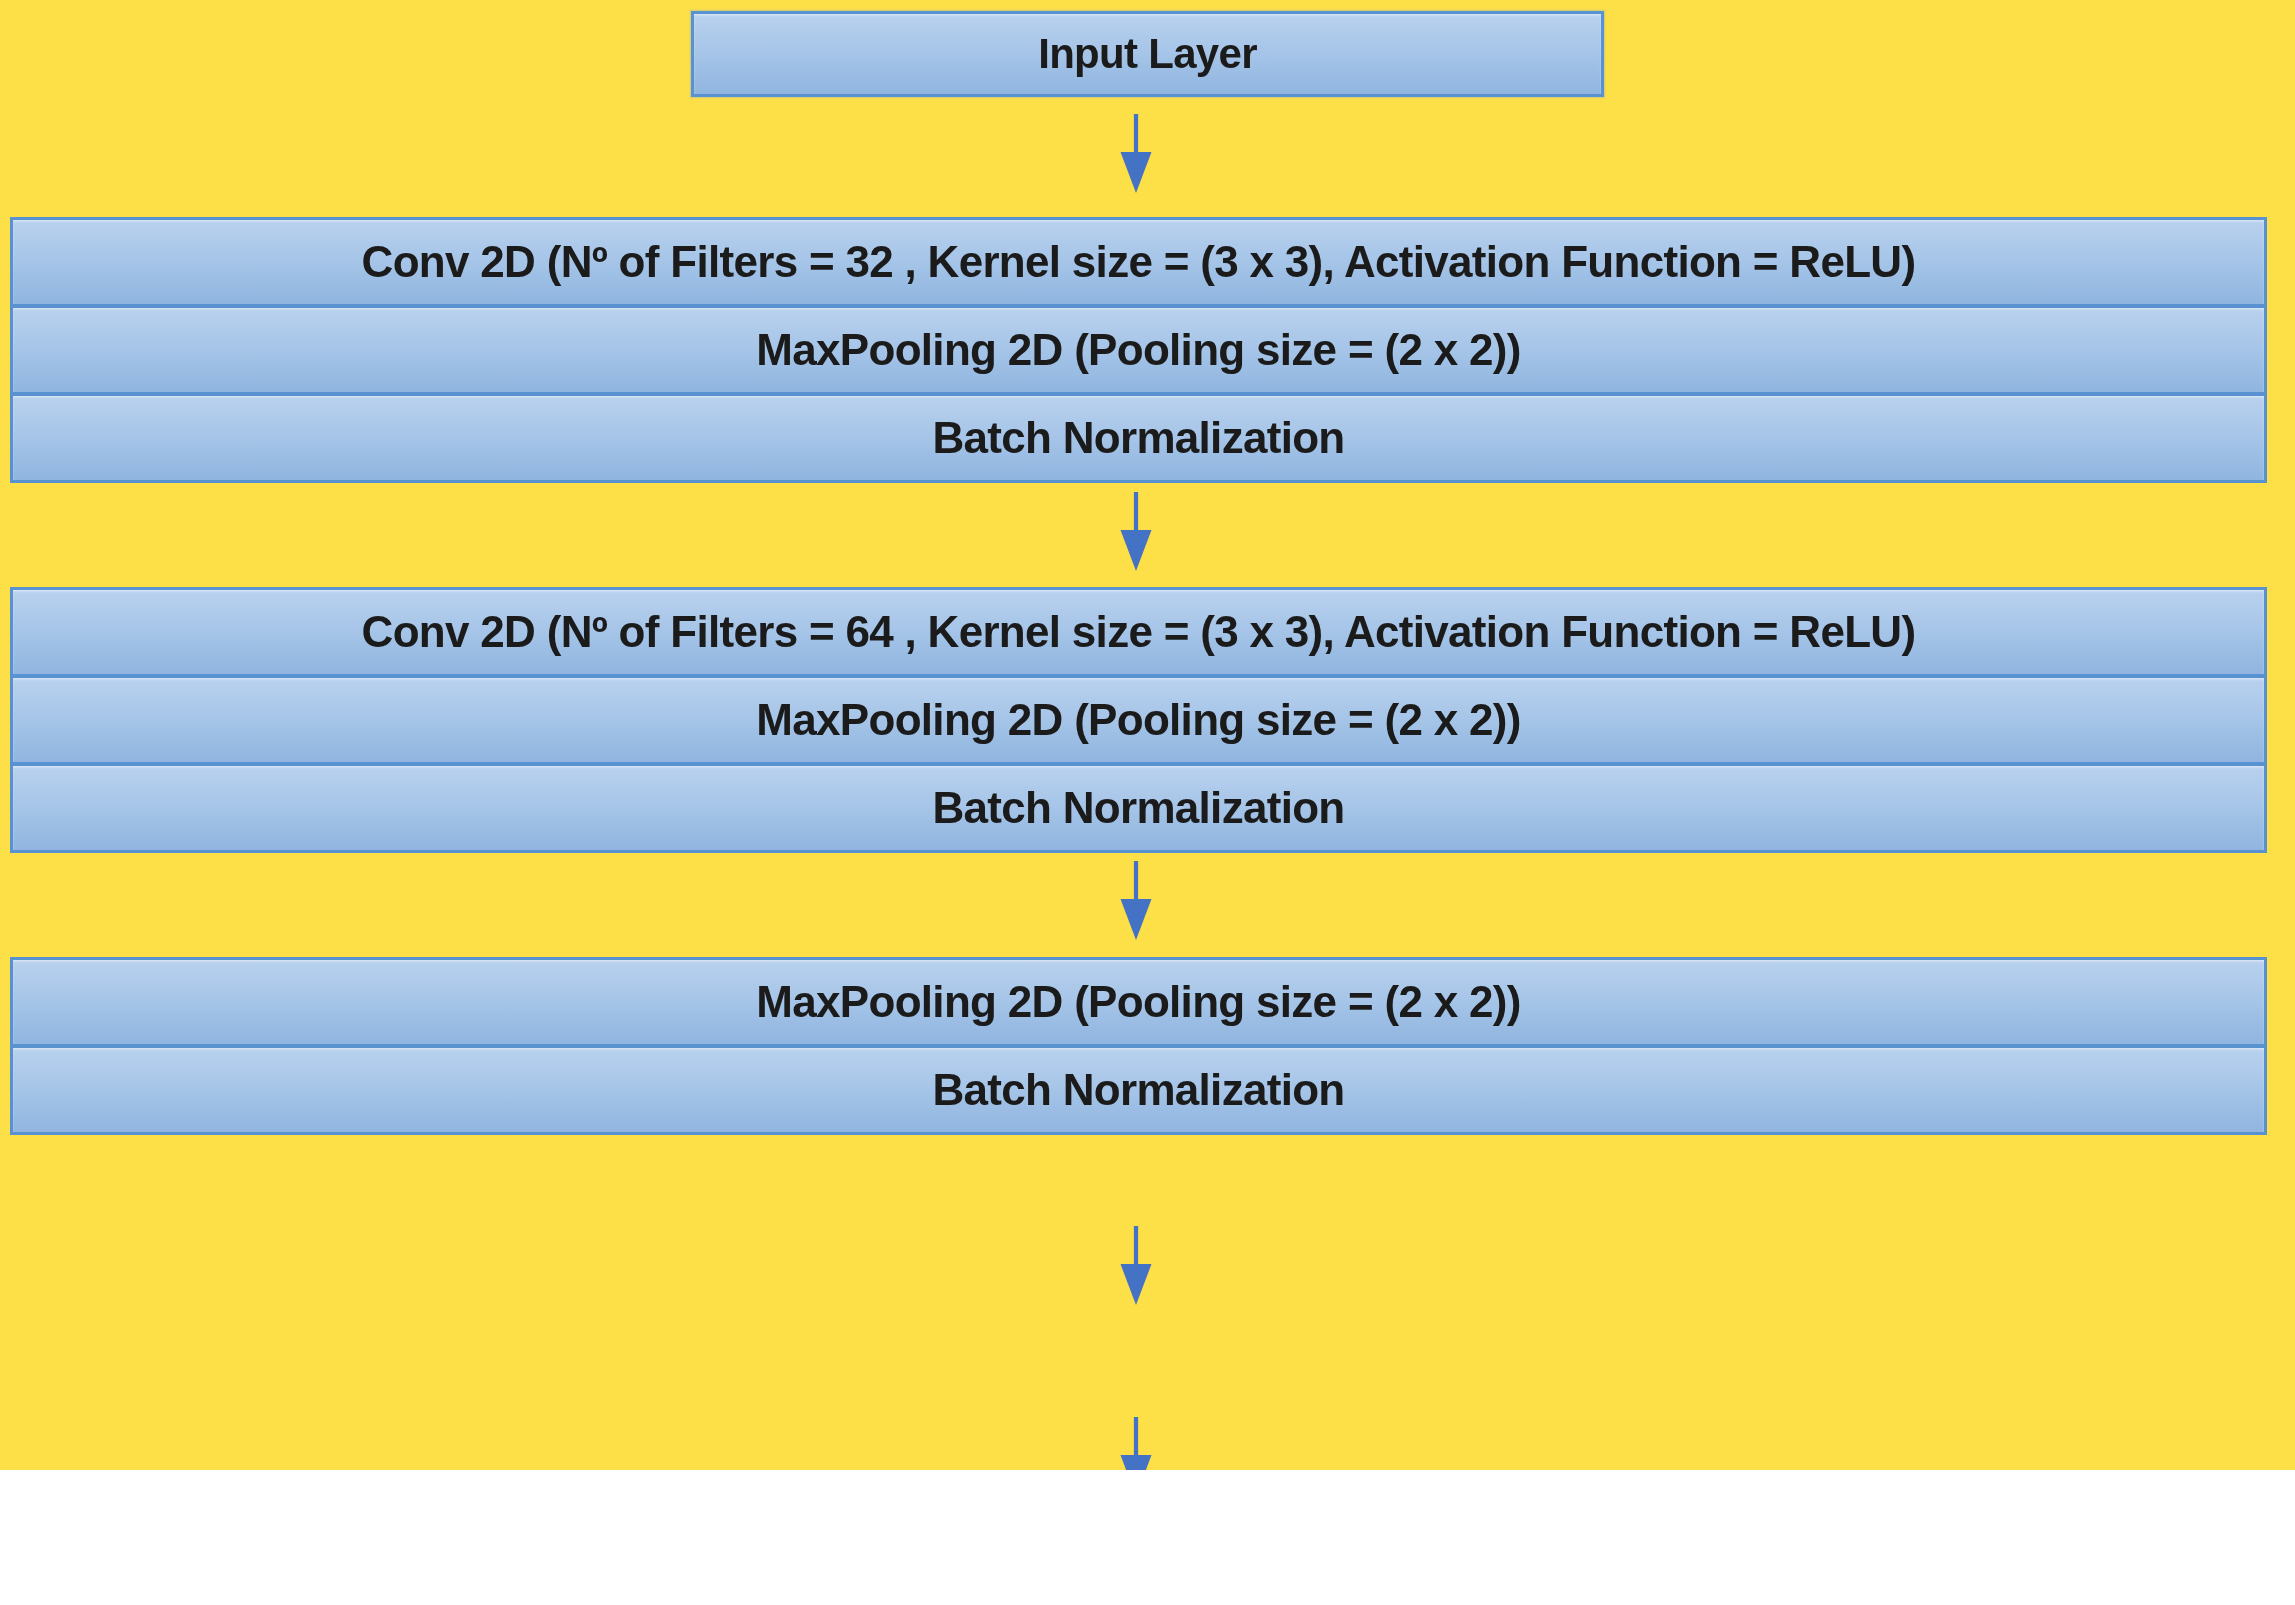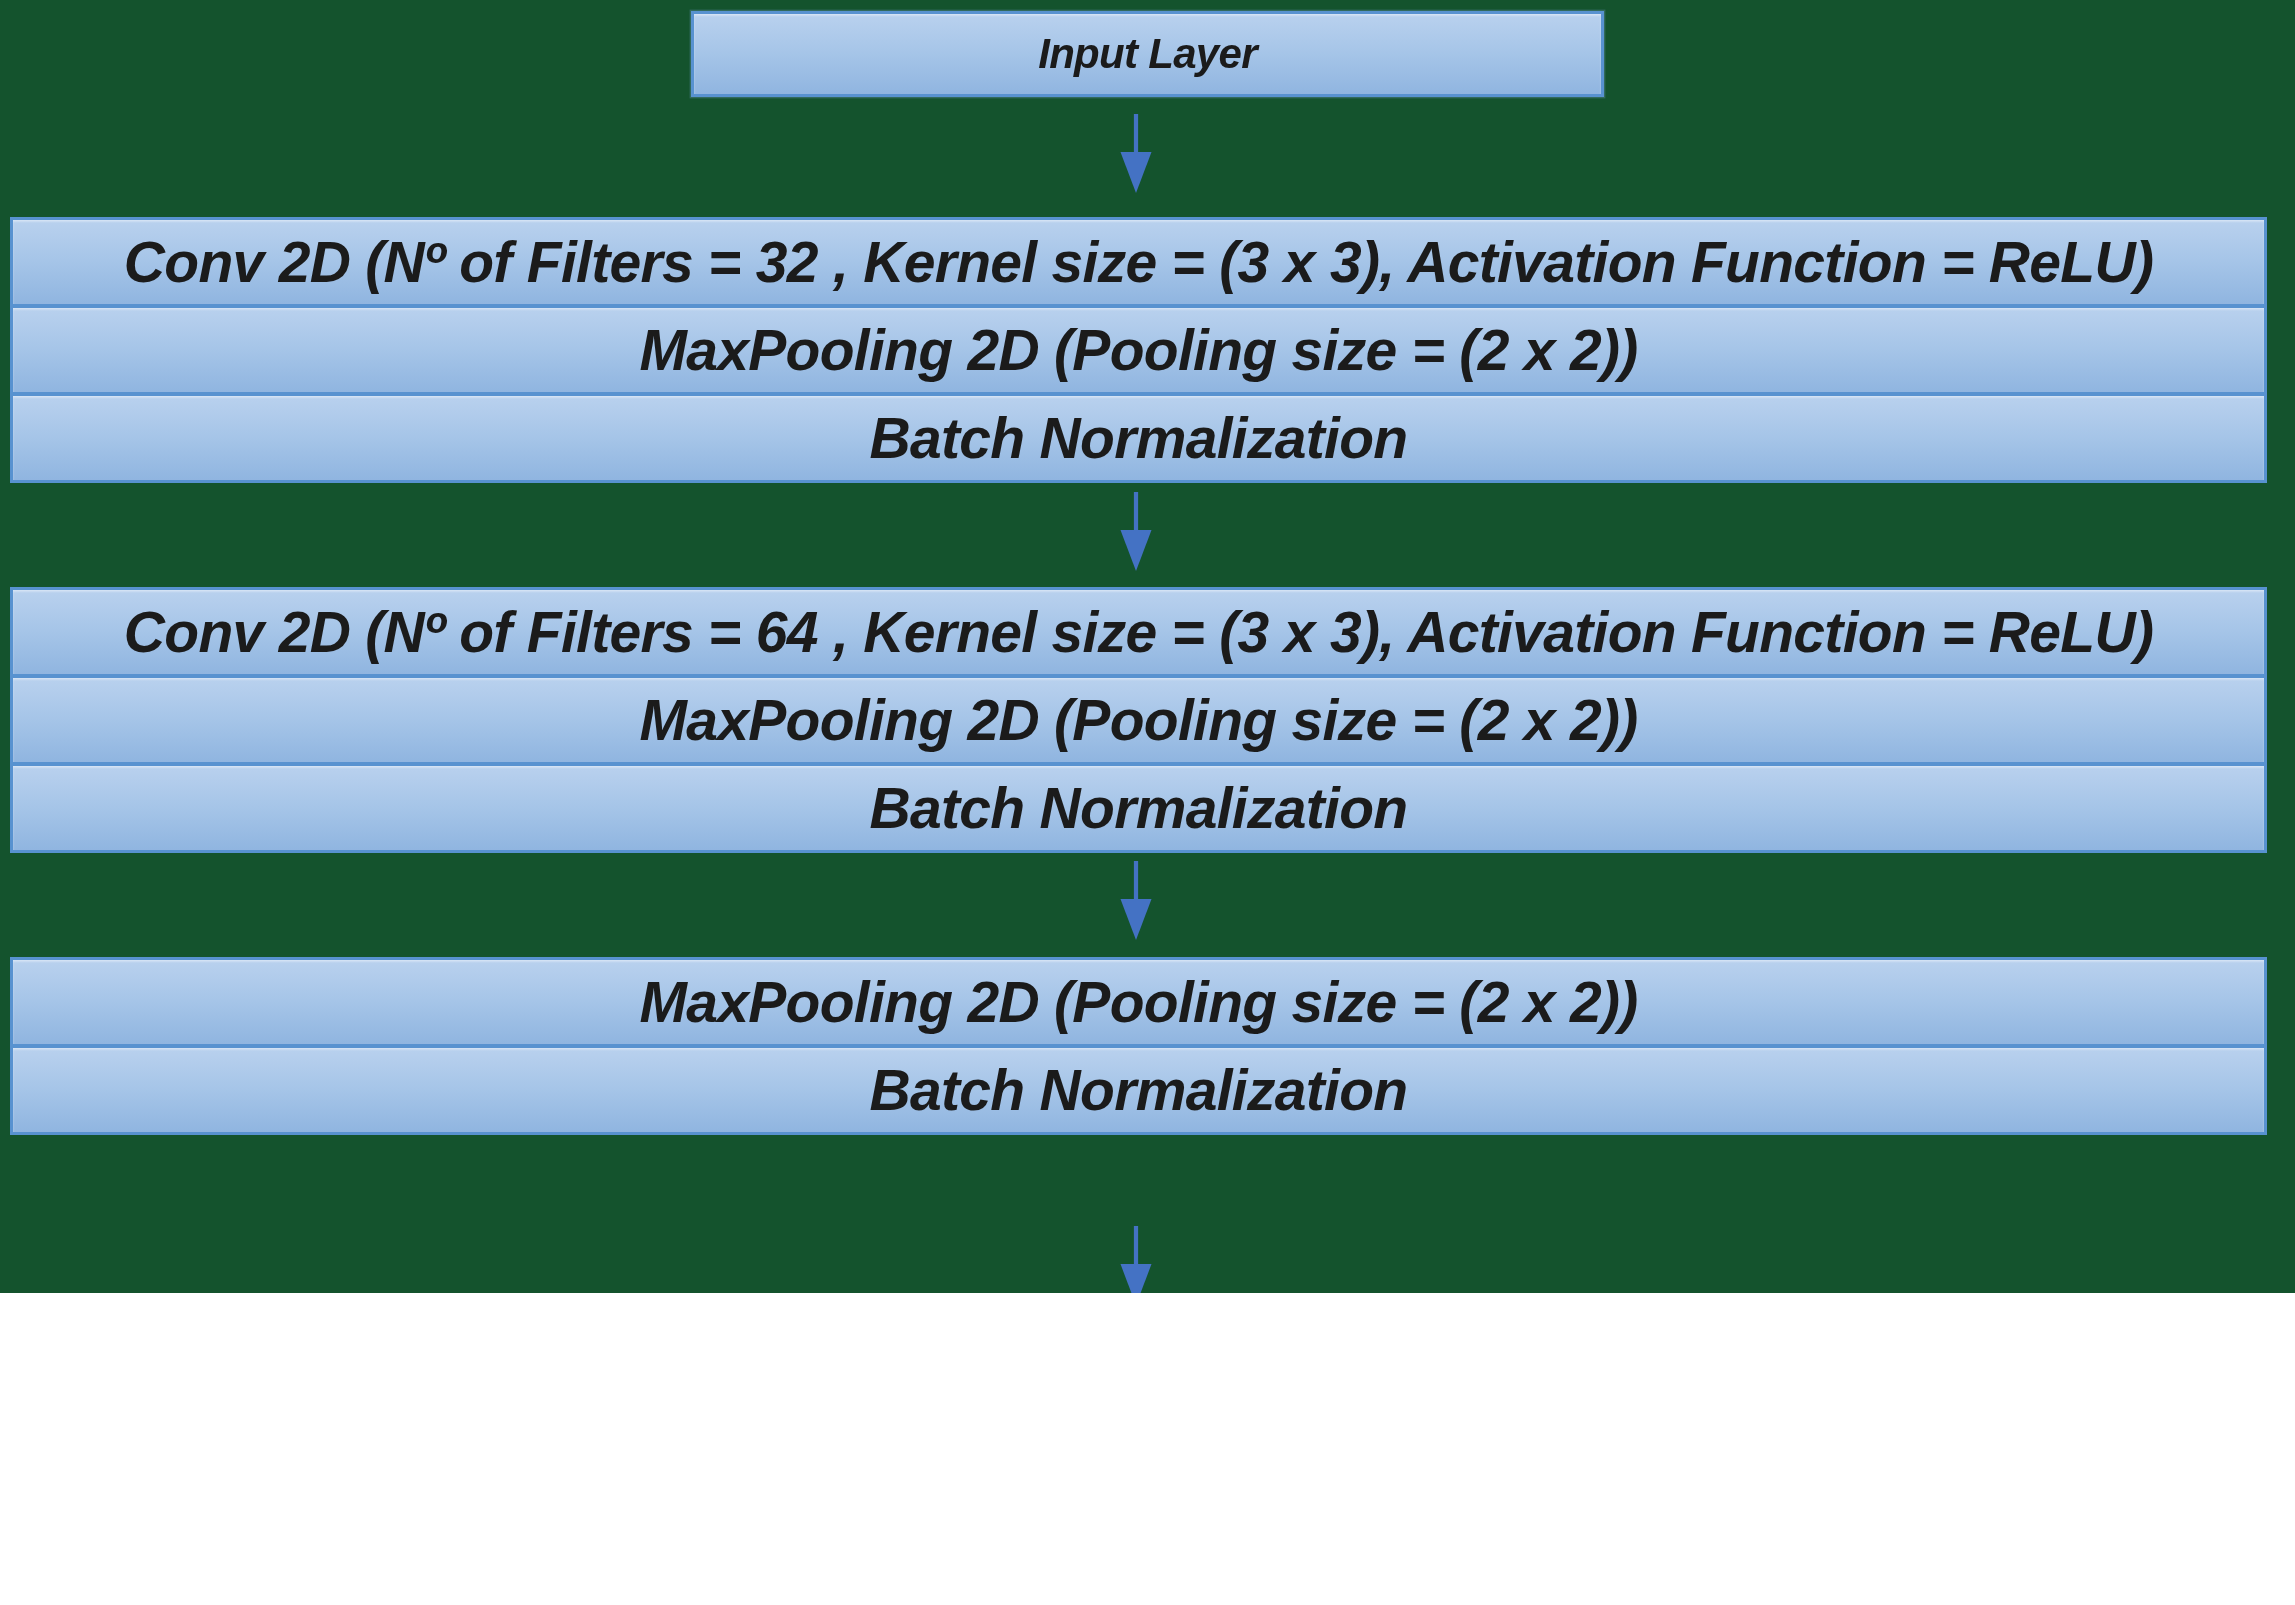--- a/index.html
+++ b/index.html
@@ -10,21 +10,21 @@
     --arrow:#4472c4;
     --text:#1b1b1b;
   }
   *{box-sizing:border-box;}
   html,body{margin:0;padding:0;background:#ffffff;}
   body{
     width:2295px;height:1605px;
     font-family:"Liberation Sans","DejaVu Sans",sans-serif;
     color:var(--text);
   }
-  .canvas{position:relative;width:2295px;height:1293px;background:#14532d;overflow:hidden;font-style:italic;}
+  .canvas{position:relative;width:2295px;height:1470px;background:#fde047;overflow:hidden;}
 
   .box{
     position:absolute;
     border:3.5px solid var(--border);
     background:linear-gradient(180deg,var(--fill-top) 0%,var(--fill-mid) 48%,var(--fill-bot) 100%);
     box-shadow:0 0 0 1.4px rgba(130,170,215,0.28), inset 0 1.4px 2.1px rgba(255,255,255,0.45);
     display:flex;align-items:center;justify-content:center;
     font-weight:700;
     font-size:42px;
     letter-spacing:-0.7px;
@@ -35,21 +35,21 @@
   .input-box{left:691px;top:10.6px;width:913px;height:86px;}
 
   .block{position:absolute;left:10px;width:2257px;}
   .block .row{
     position:relative;
     width:100%;height:90px;
     border:3.5px solid var(--border);
     background:linear-gradient(180deg,var(--fill-top) 0%,var(--fill-mid) 48%,var(--fill-bot) 100%);
     box-shadow:inset 0 1.4px 2.1px rgba(255,255,255,0.45);
     display:flex;align-items:center;justify-content:center;
-    font-weight:700;font-size:57px;letter-spacing:-0.7px;white-space:nowrap;text-align:center;
+    font-weight:700;font-size:44px;letter-spacing:-0.7px;white-space:nowrap;text-align:center;
   }
   .block .row + .row{margin-top:-2.1px;}
   .block1{top:217px;}
   .block2{top:587px;border-radius:18px;}
   .block3{top:957px;}
 
   .fc-box{left:10px;top:1310px;width:2257px;height:86px;}
   .output-box{left:10px;top:1515px;width:2257px;height:86px;}
 
   .arrow{position:absolute;left:1119px;width:34px;height:79px;}

